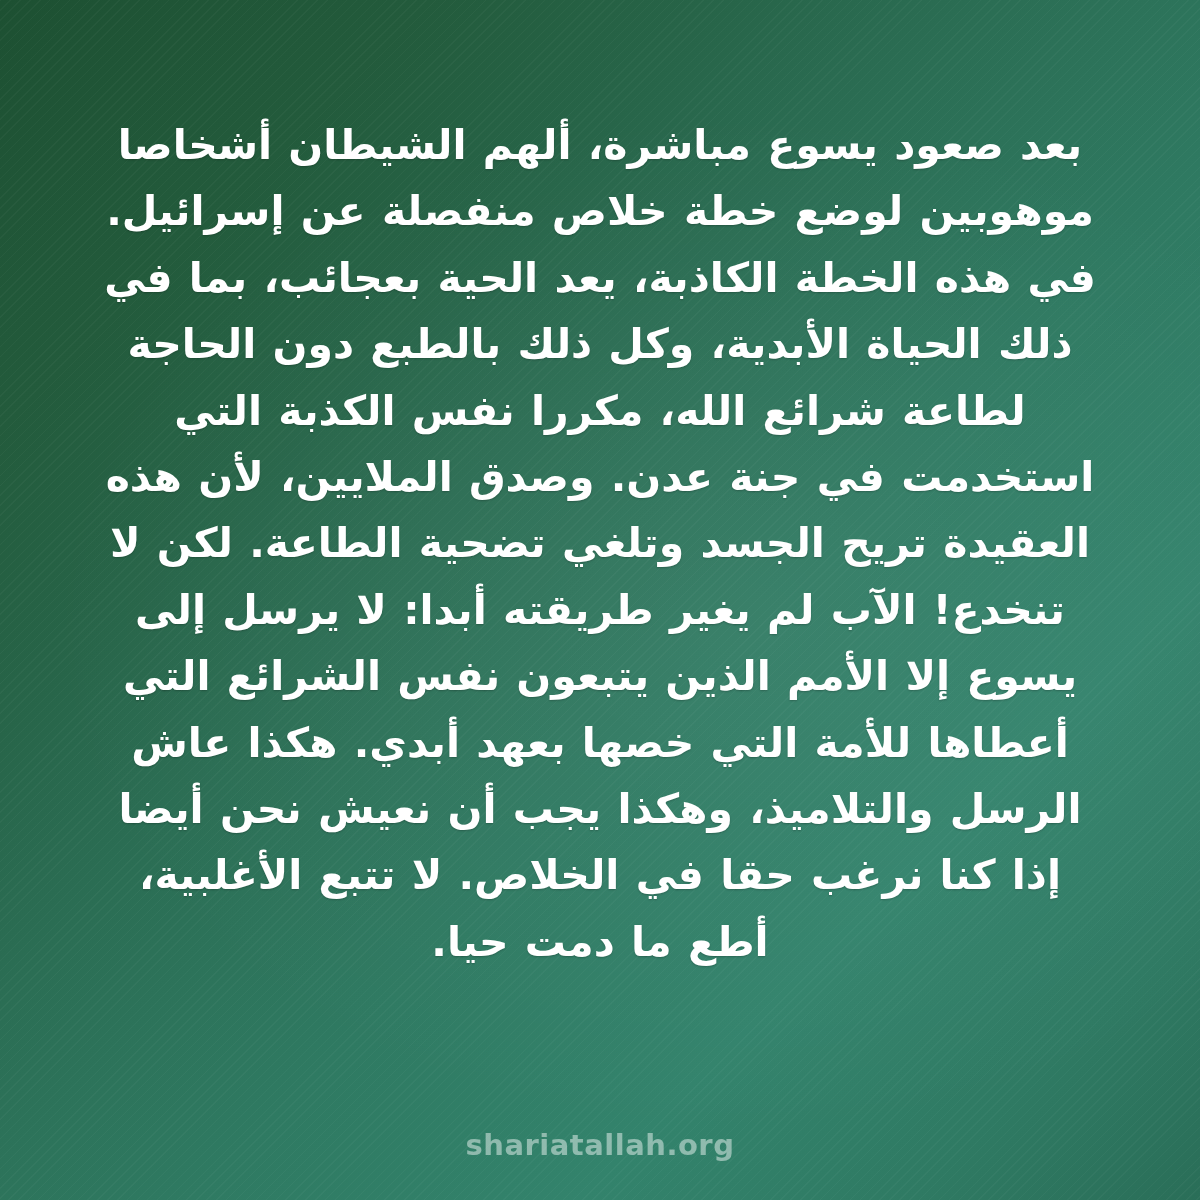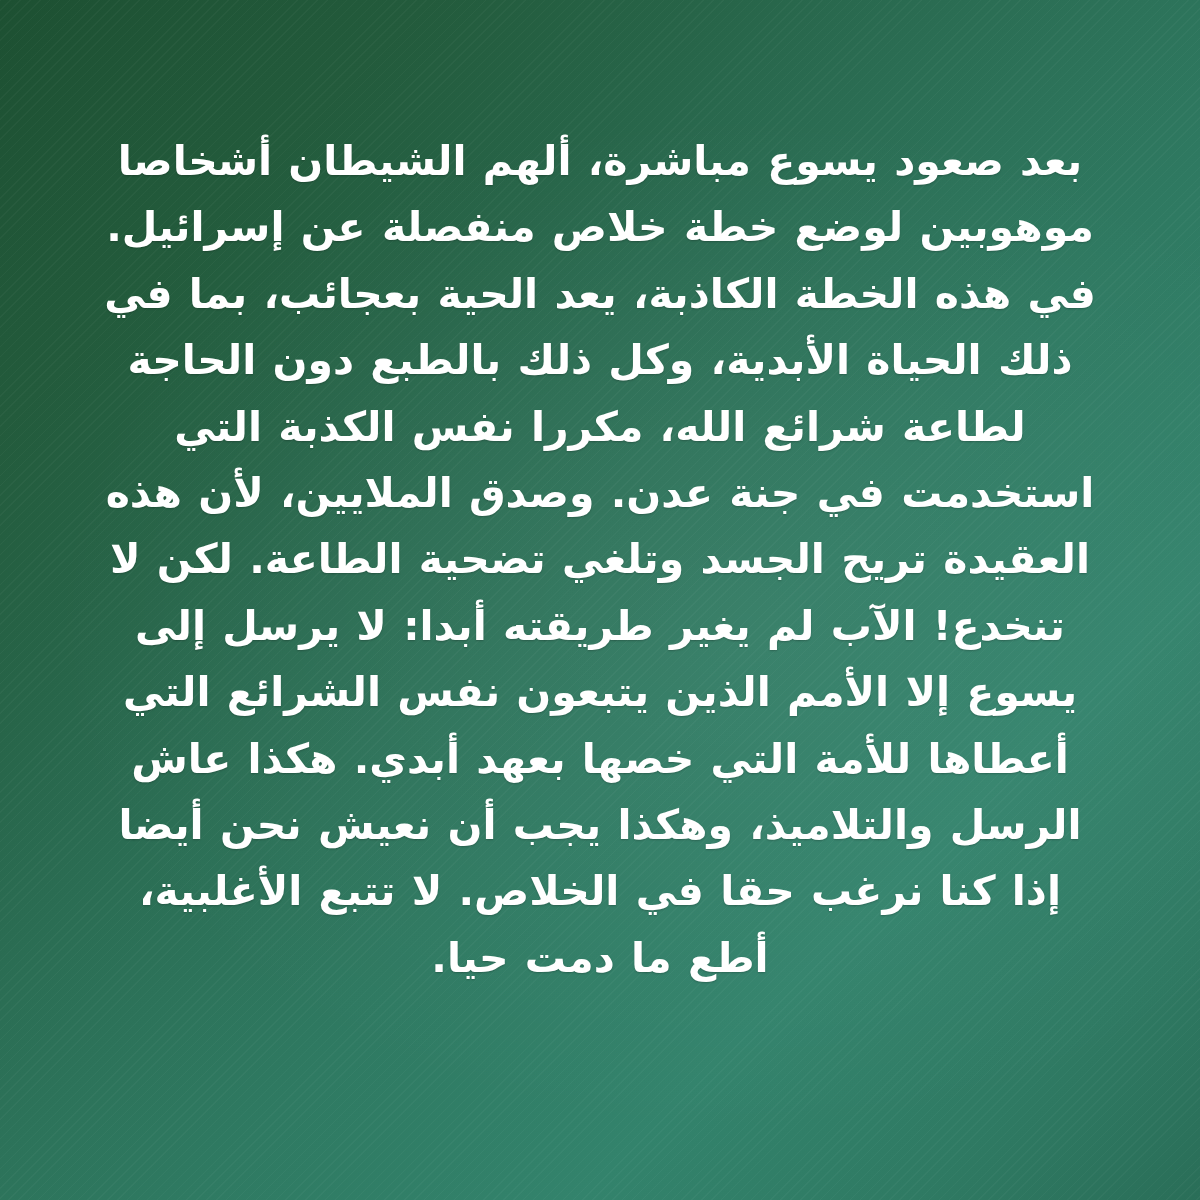--- a/index.html
+++ b/index.html
@@ -46,21 +46,21 @@
     position: absolute;
     inset: 0;
     background: radial-gradient(ellipse 95% 70% at 62% 52%, rgba(255,255,255,0.055) 0%, rgba(255,255,255,0.0) 62%);
     pointer-events: none;
   }
 
   .quote-body {
     position: relative;
     z-index: 2;
     width: 1010px;
-    margin: 16px auto;
+    margin: 0 auto;
     padding-top: 112px;
     text-align: center;
     direction: rtl;
     color: #ffffff;
     font-size: 41px;
     line-height: 1.62;
     font-weight: 700;
     letter-spacing: 0px;
     text-shadow: 0 1px 2px rgba(0,0,0,0.22);
     word-spacing: 2px;
@@ -84,14 +84,15 @@
 </head>
 <body>
 
 <div class="quote-card">
 
   <div class="texture-overlay"></div>
   <div class="glow-overlay"></div>
 
   <div class="quote-body">بعد صعود يسوع مباشرة، ألهم الشيطان أشخاصا موهوبين لوضع خطة خلاص منفصلة عن إسرائيل. في هذه الخطة الكاذبة، يعد الحية بعجائب، بما في ذلك الحياة الأبدية، وكل ذلك بالطبع دون الحاجة لطاعة شرائع الله، مكررا نفس الكذبة التي استخدمت في جنة عدن. وصدق الملايين، لأن هذه العقيدة تريح الجسد وتلغي تضحية الطاعة. لكن لا تنخدع! الآب لم يغير طريقته أبدا: لا يرسل إلى يسوع إلا الأمم الذين يتبعون نفس الشرائع التي أعطاها للأمة التي خصها بعهد أبدي. هكذا عاش الرسل والتلاميذ، وهكذا يجب أن نعيش نحن أيضا إذا كنا نرغب حقا في الخلاص. لا تتبع الأغلبية، أطع ما دمت حيا.</div>
 
+  <div class="watermark">shariatallah.org</div>
 
 </div>
 
 </body></html>

